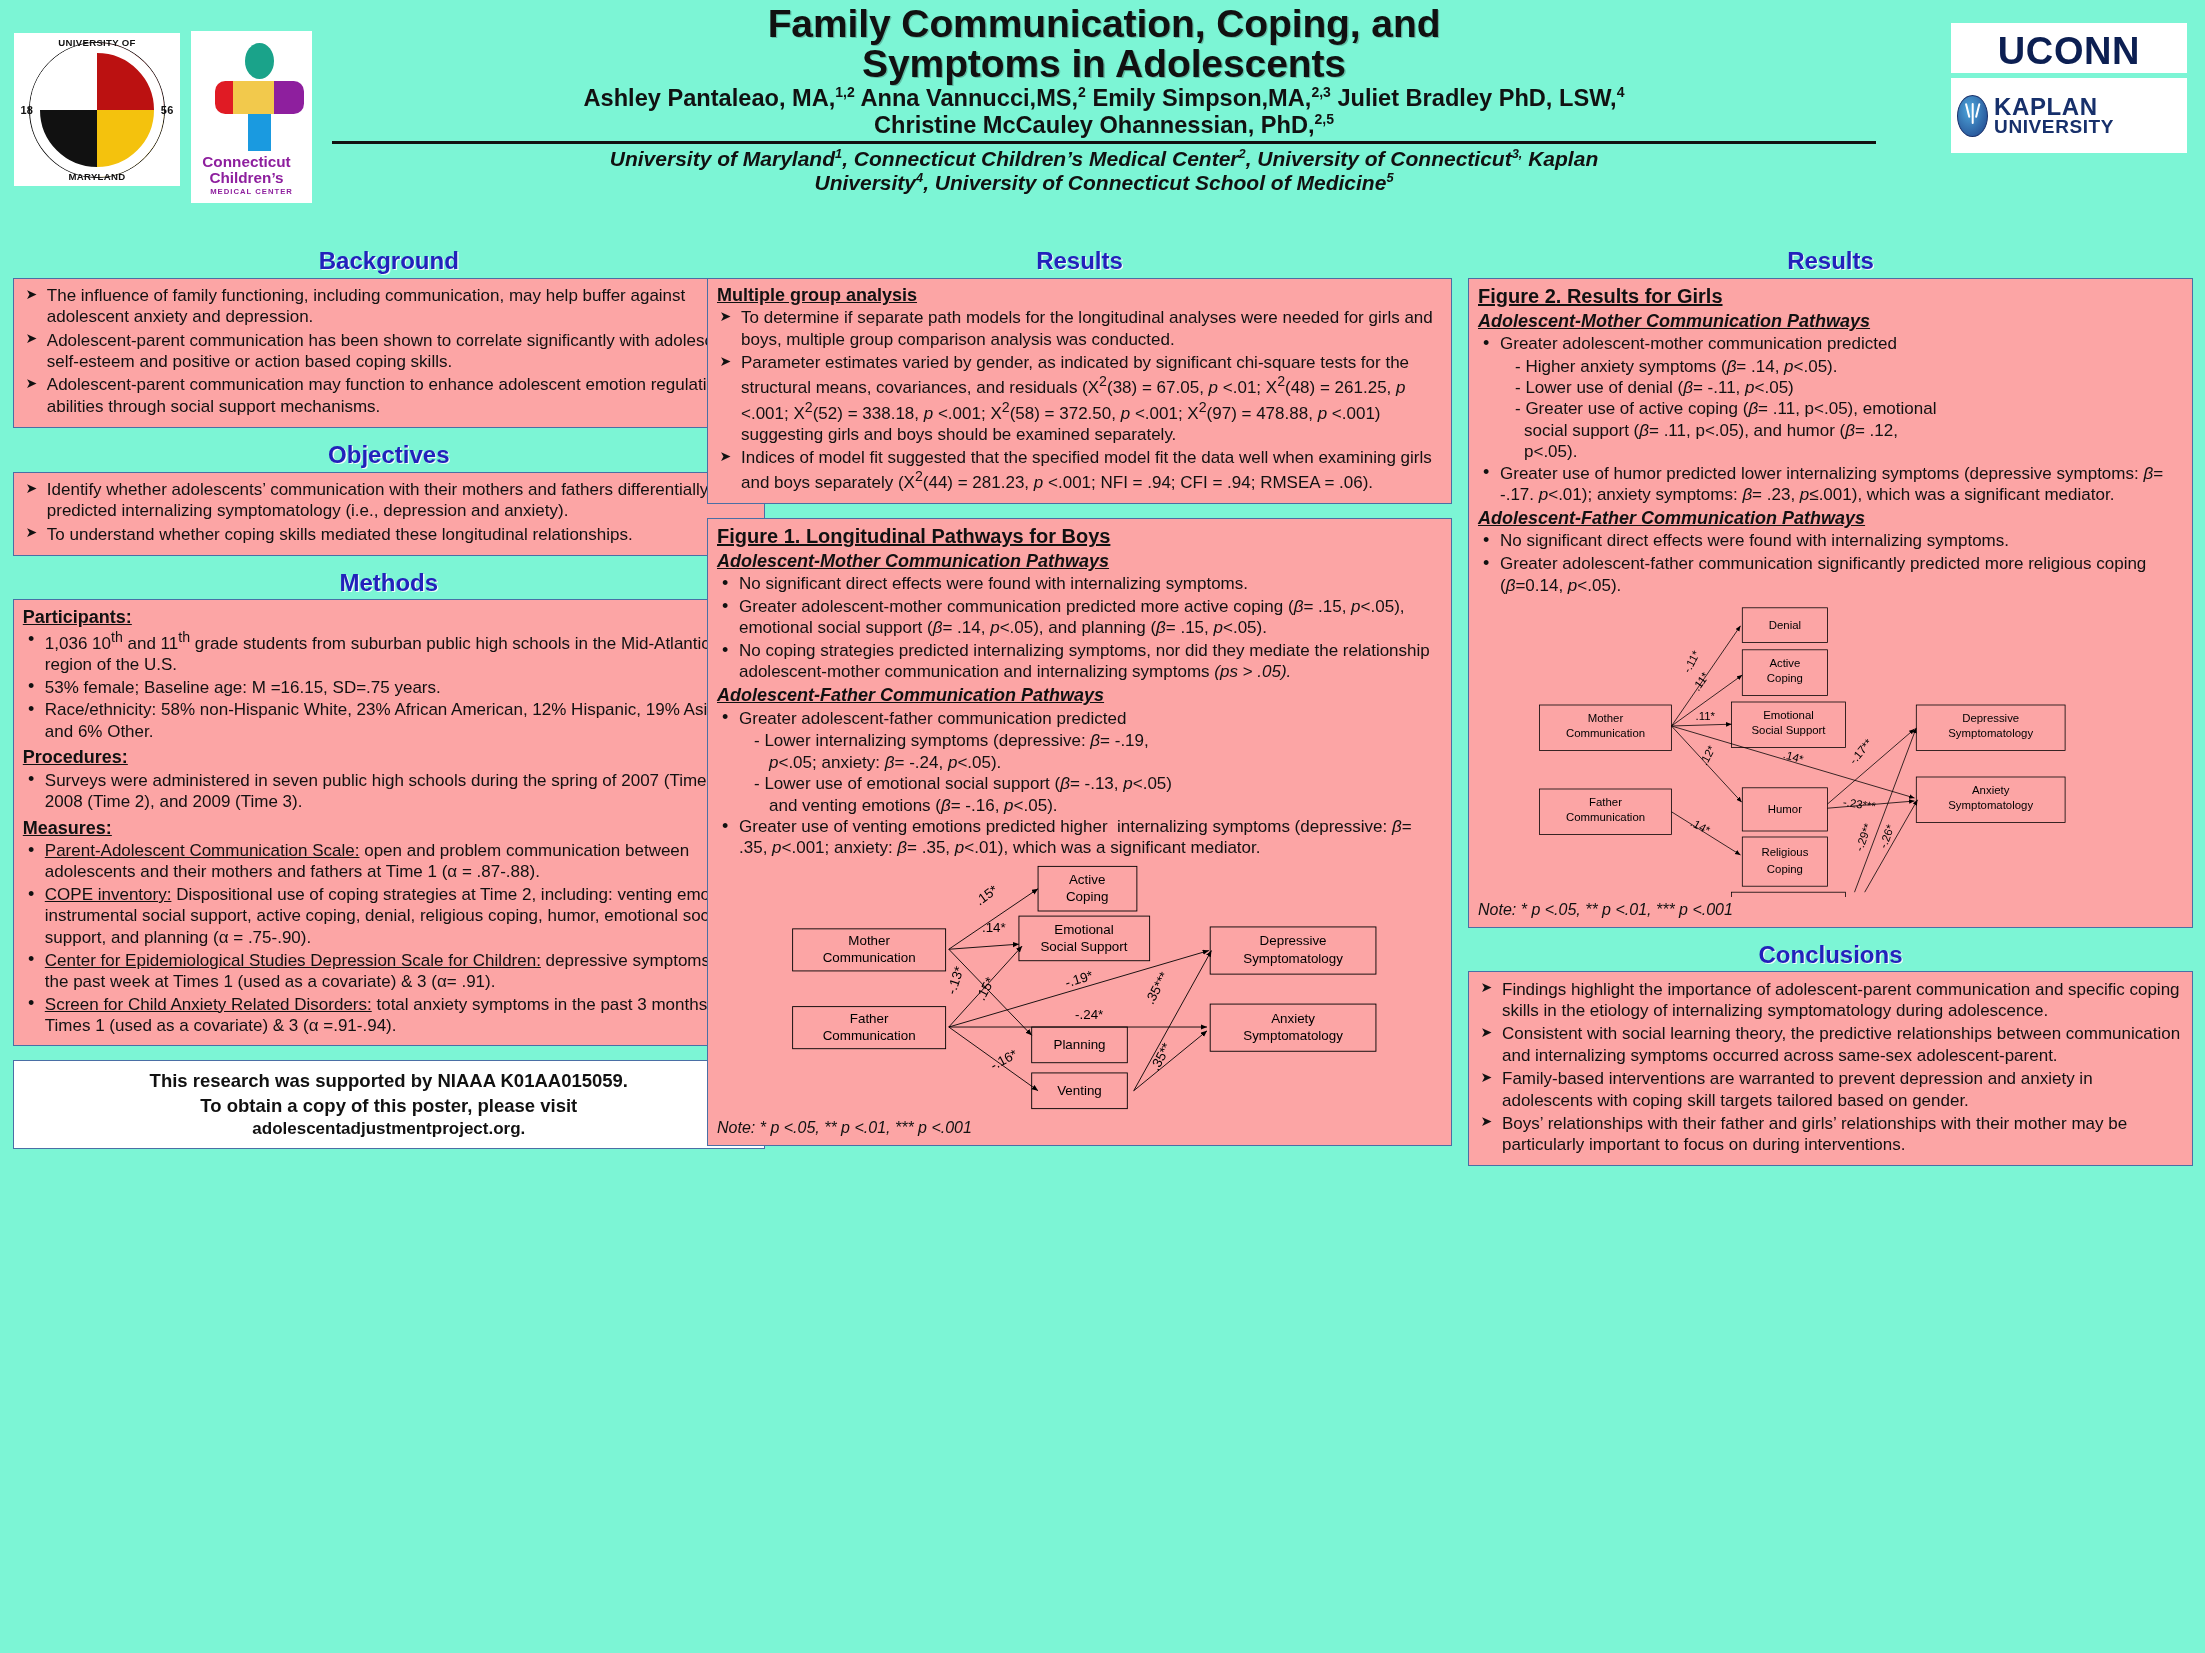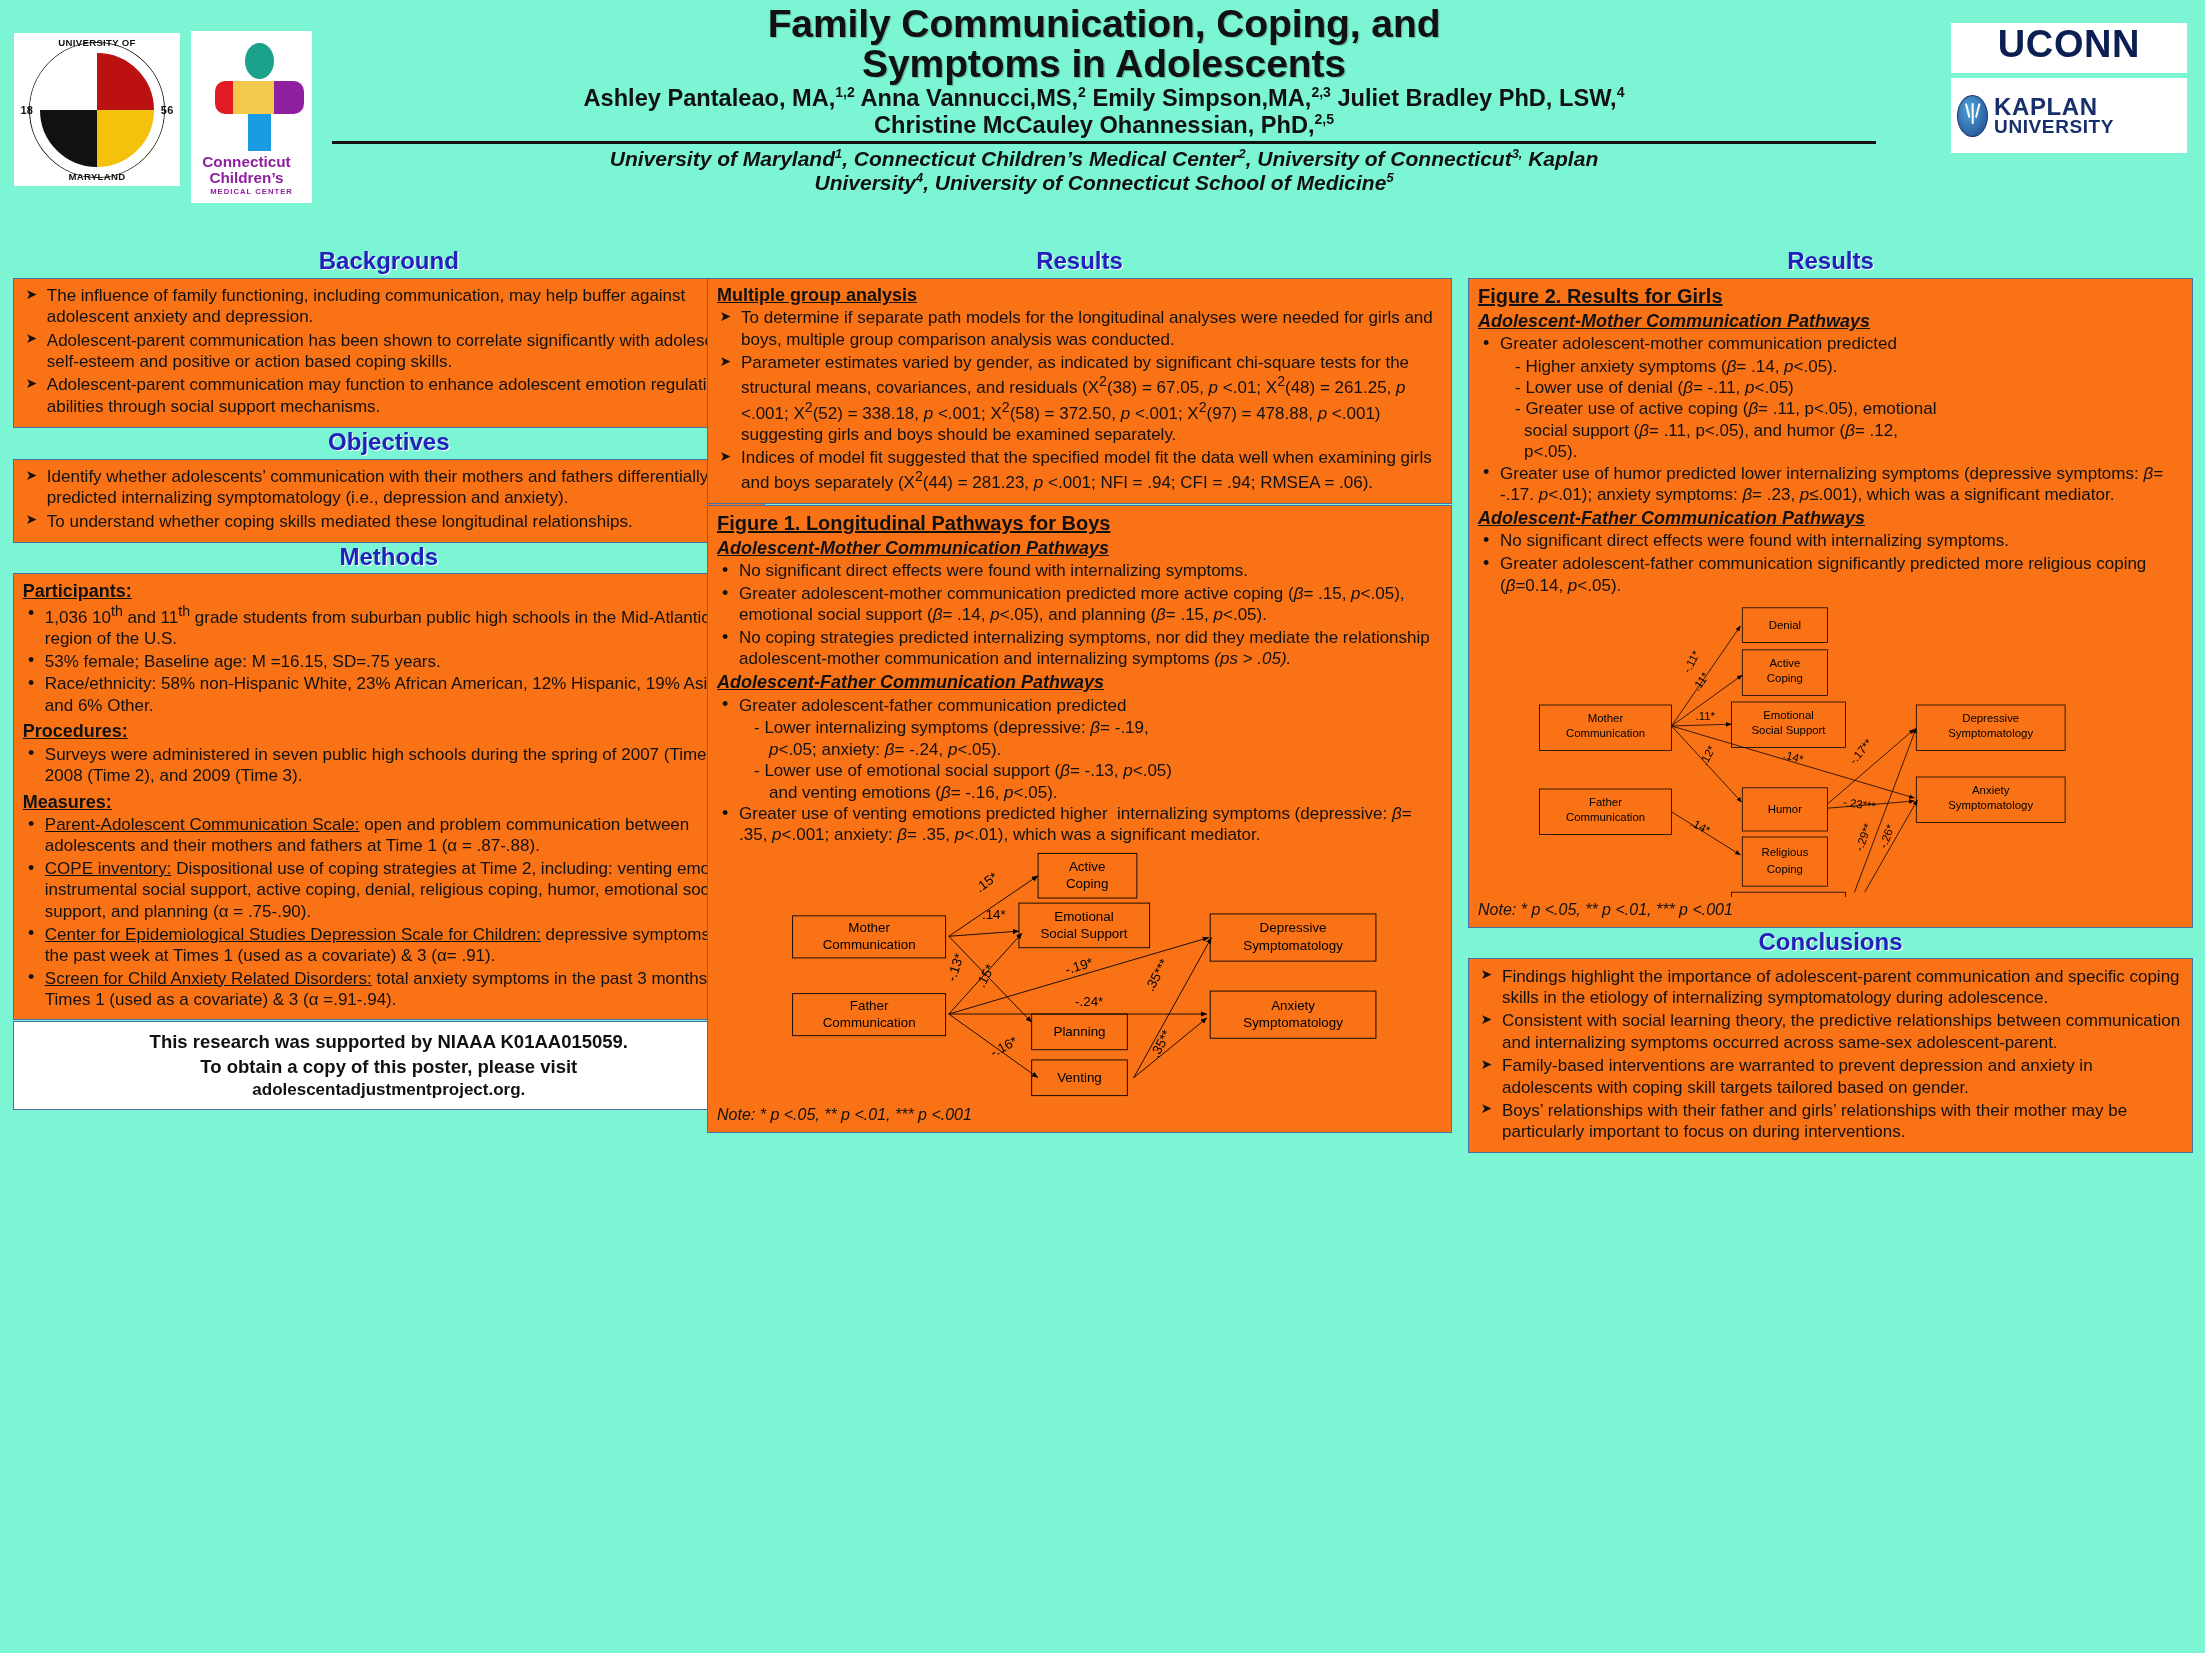--- a/index.html
+++ b/index.html
@@ -61,21 +61,21 @@
   }
   .authors sup{font-size:14px;}
   .rule{height:3.2px;background:#111;margin:2.6px auto 2.6px auto;width:1544px;}
   .affil{
     font-size:21px;font-weight:bold;font-style:italic;color:#111;line-height:1.15;
   }
   .affil sup{font-size:12.8px;}
 
   .logo-uconn{
     position:absolute;right:18px;top:23px;width:236px;height:50px;background:#fff;
-    display:flex;align-items:flex-start;justify-content:center;
+    display:flex;align-items:flex-end;justify-content:center;
   }
   .uconn-word{font-size:38px;font-weight:bold;color:#0c1f52;letter-spacing:0.6px;
     font-family:"Liberation Sans", sans-serif;}
   .logo-kaplan{
     position:absolute;right:18px;top:78px;width:236px;height:75px;background:#fff;
     display:flex;align-items:center;justify-content:flex-start;padding-left:6.4px;box-sizing:border-box;
   }
   .kap-oval{width:29px;height:40px;border-radius:50%;
     background:radial-gradient(ellipse at 40% 35%,#4fa8dd,#1d3f86);
     border:1.9px solid #17306b;position:relative;flex:0 0 auto;margin-right:5.7px;}
@@ -93,22 +93,22 @@
   .col-left{left:12.8px;width:752px;}
   .col-mid{left:707px;width:745px;}
   .col-right{left:1468px;width:725px;}
 
   .sec-title{
     text-align:center;font-size:24px;font-weight:bold;color:#2222bb;
     text-shadow:1.3px 1.3px 0 rgba(255,255,255,.85);
     line-height:1.05;margin:0 0 4.5px 0;
   }
   .panel{
-    background:#f97316;border:1.3px solid #4a6fa5;box-sizing:border-box;
-    padding:6.4px 9px 7.7px 9px;margin-bottom:1px;
+    background:#fca5a5;border:1.3px solid #4a6fa5;box-sizing:border-box;
+    padding:6.4px 9px 7.7px 9px;margin-bottom:14px;
   }
 
   ul.arrow,ul.dot{list-style:none;margin:0;padding:0;}
   ul.arrow > li{
     position:relative;padding-left:24px;margin-bottom:1.9px;
     font-size:17px;line-height:1.26;color:#111;
   }
   ul.arrow > li::before{
     content:"\27A4";position:absolute;left:2.6px;top:0.6px;font-size:14px;color:#111;
   }

